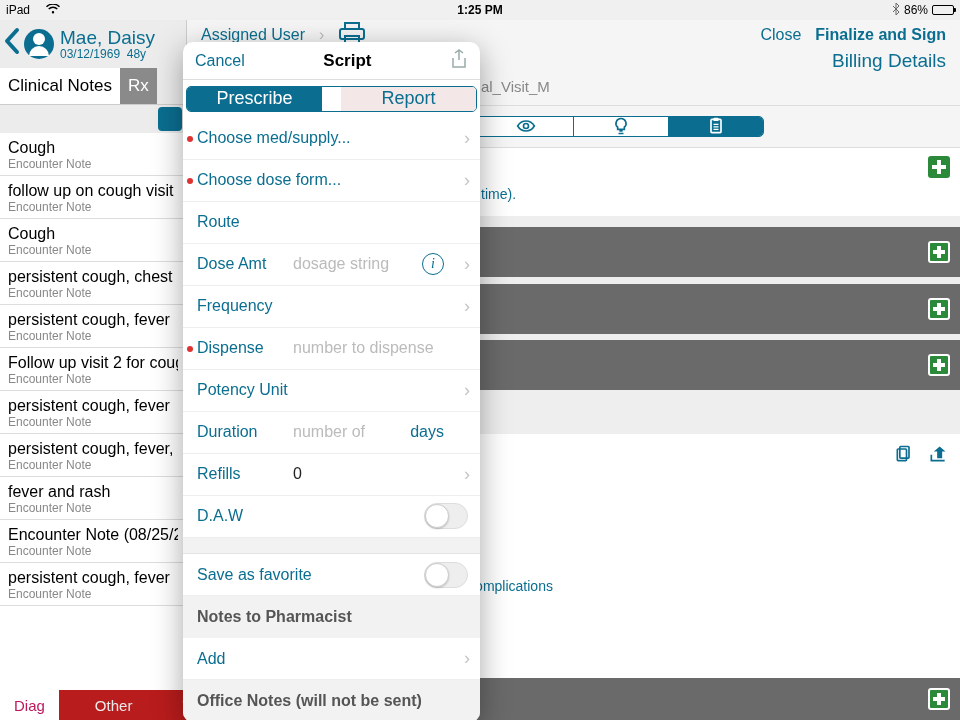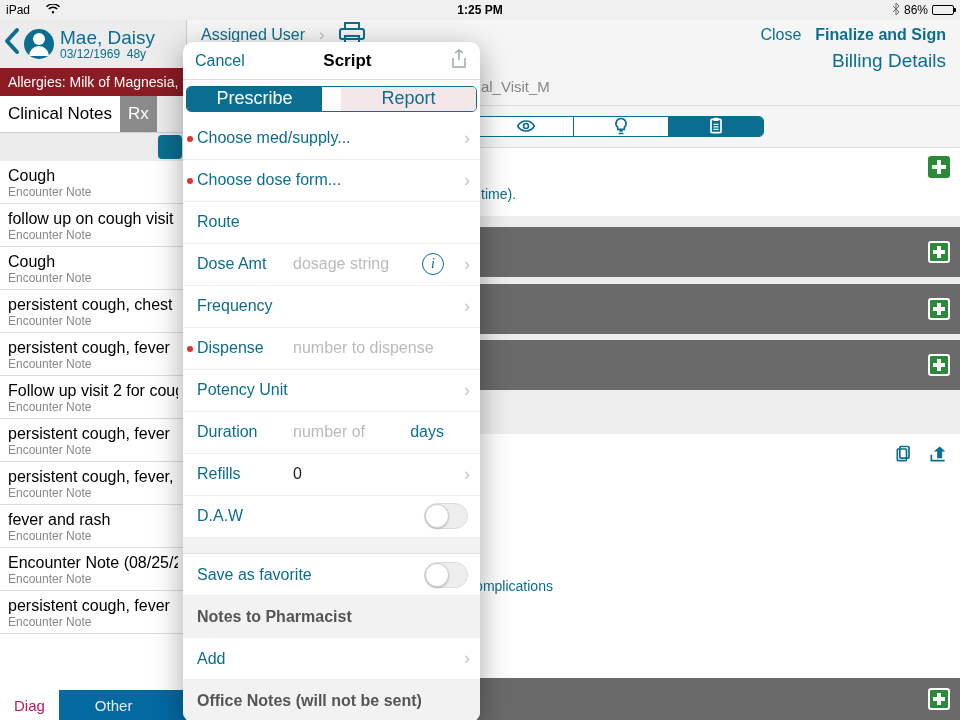--- a/index.html
+++ b/index.html
@@ -33,21 +33,21 @@
   .note-tab.inactive { background:#8a8a8a; color:#fff; }
   .blue-btn-strip { height:28px; background:#ececec; display:flex; justify-content:flex-end; padding-right:4px; }
   .blue-square { width:24px; height:24px; background:#0b6e90; border-radius:4px; margin-top:2px;}
   .notes-scroll { flex:1; overflow:hidden; background:#fff; }
   .note-item { border-bottom:1px solid #ddd; padding:6px 8px 4px; background:#fff; cursor:pointer;}
   .note-title { font-size:16px; color:#000; white-space:nowrap; overflow:hidden; }
   .note-sub { font-size:12px; color:#888; }
   .bottom-tabs { display:flex; height:30px; }
   .btab { flex:0 0 auto; padding:0 14px; display:flex; align-items:center; font-size:15px; }
   .btab.active { background:#fff; color:#be185d; }
-  .btab.dim { background:#0369a1; color:#eaeaea;padding-left:36px; }
+  .btab.dim { background:#b91c1c; color:#eaeaea;padding-left:36px; }
 
   
   .rightcol { flex:1; background:#f5f5f5; display:flex; flex-direction:column; border-left:1px solid #ccc; }
   .r-header { display:flex; align-items:center; height:48px; padding:0 14px; gap:14px; }
   .r-header .link { color:#0b6e90; font-size:16px; cursor:pointer; }
   .r-header .sep { color:#bbb; }
   .r-header .spacer { flex:1; }
   .r-header .bold { font-weight:700; }
   .print-icon svg { width:28px; height:22px; }
   .r-sub { display:flex; align-items:center; padding:0 14px 6px; gap:20px; }
@@ -138,21 +138,20 @@
         <svg width="20" height="30" viewBox="0 0 20 30">
             <path fill="none" stroke="#0b6e90" stroke-width="4" stroke-linecap="round" stroke-linejoin="round" d="M15 4 5 15l10 11"></path>
           </svg>
       </span>
       <span class="pt-icon"></span>
       <div>
         <div class="pt-name">Mae, Daisy</div>
         <div class="pt-sub"><span>03/12/1969</span>&nbsp;&nbsp;<span>48y</span></div>
       </div>
     </div>
-    <div class="allergy-bar">Allergies:  Milk of Magnesia,</div>
     <div class="note-tabs">
       <div class="note-tab active">Clinical Notes</div>
       <div class="note-tab inactive">Rx</div>
     </div>
     <div class="blue-btn-strip">
         <div class="blue-square"></div>
       </div>
 
     <div class="notes-scroll">
       <div class="note-item">

